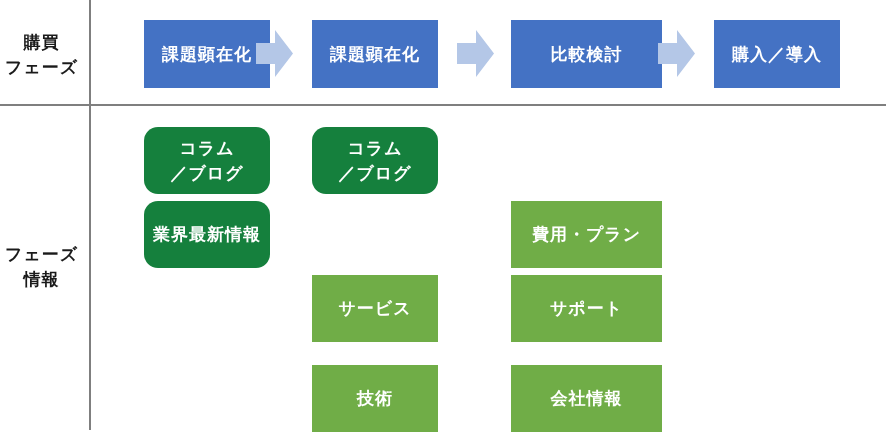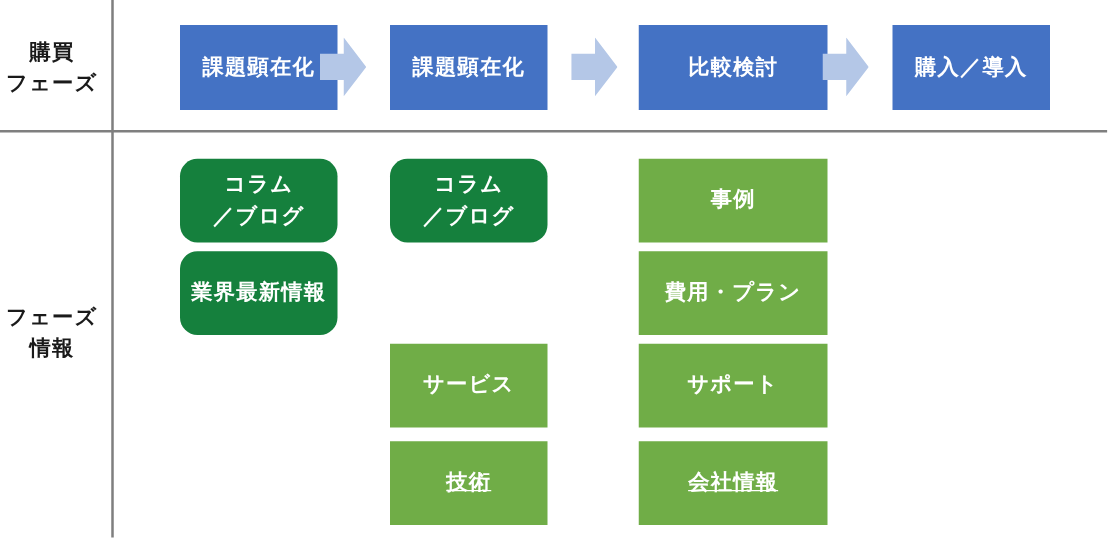--- a/index.html
+++ b/index.html
@@ -64,21 +64,21 @@
   .arrow svg { display: block; width: 100%; height: 100%; }
   
   .colx-0 { left: 111px; margin-left: 33px; }
   .colx-1 { left: 312px; }
   .colx-2 { left: 511px; width: 151px; }
   .colx-3 { left: 714px; }
   
   .rowy-0 { top: 127px; }
   .rowy-1 { top: 201px; }
   .rowy-2 { top: 275px; }
-  .rowy-3 { top: 353px; text-decoration: underline; }
+  .rowy-3 { top: 365px; }
   .arrx-0 { left: 256px; }
   .arrx-1 { left: 457px; }
   .arrx-2 { left: 658px; }
 </style>
 </head>
 <body>
 
 <div class="canvas">
 
   <div class="vline"></div>
@@ -112,18 +112,17 @@
 
   <div class="box info-box c-orange colx-0 rowy-0">コラム
 ／ブログ</div>
   <div class="box info-box c-orange colx-0 rowy-1">業界最新情報</div>
 
   <div class="box info-box c-orange colx-1 rowy-0">コラム
 ／ブログ</div>
   <div class="box info-box c-green colx-1 rowy-2">サービス</div>
   <div class="box info-box c-green colx-1 rowy-3">技術</div>
 
-  <div class="box info-box c-green colx-2 rowy-0">事例</div>
   <div class="box info-box c-green colx-2 rowy-1">費用・プラン</div>
   <div class="box info-box c-green colx-2 rowy-3">会社情報</div>
   <div class="box info-box c-green colx-2 rowy-2">サポート</div>
 
 </div>
 
 </body></html>

